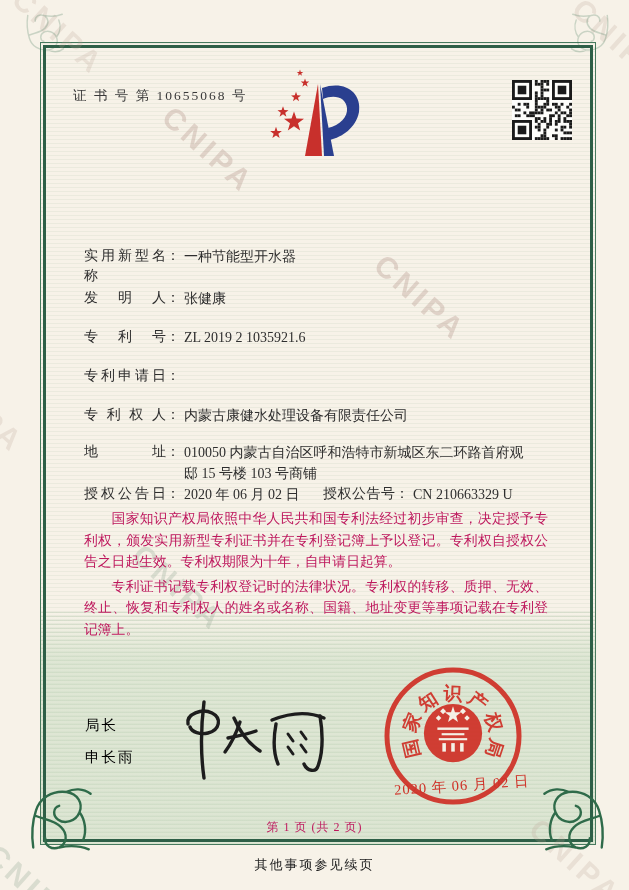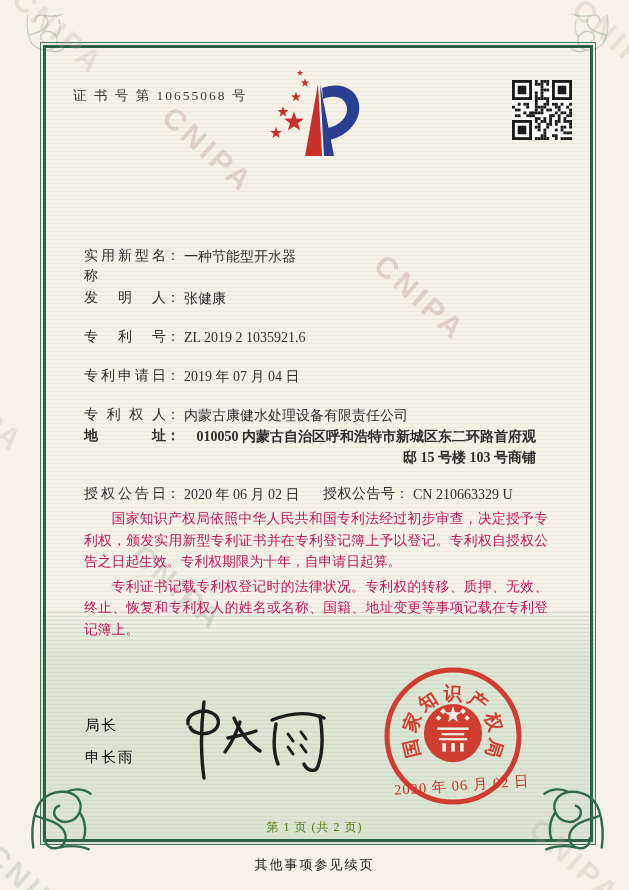--- a/index.html
+++ b/index.html
@@ -32,39 +32,39 @@
 
   .logo{position:absolute;left:252px;top:64px;width:120px;height:98px;}
 
   .title{position:absolute;left:0;right:0;top:169px;text-align:center;font-size:34px;
          letter-spacing:7px;color:#141414;font-weight:500;}
 
   .fields{position:absolute;left:84px;top:246px;width:470px;font-size:14px;color:#2e2e2e;}
   .row{position:absolute;left:0;display:flex;line-height:20px;}
   .lab{display:inline-block;width:82px;text-align:justify;text-align-last:justify;}
   .colon{margin:0 4px 0 0;}
-  .val{max-width:352px;line-height:21px;text-align:right;}
+  .val{max-width:352px;line-height:21px;}
   .pair2{position:absolute;left:239px;top:0;display:flex;}
   .lab2{display:inline-block;width:72px;text-align:justify;text-align-last:justify;}
 
   .paras{position:absolute;left:84px;top:508px;width:464px;font-size:13.8px;line-height:21.5px;
          text-align:justify;color:#be185d;}
   .paras p{margin:0 0 3px 0;text-indent:2em;}
 
   .issuer{position:absolute;left:85px;top:716px;font-size:14.5px;color:#000000;}
   .issuer div{margin-bottom:13px;letter-spacing:2px;}
 
   .sig{position:absolute;left:170px;top:688px;width:180px;height:98px;}
 
   .seal{position:absolute;left:382px;top:665px;width:142px;height:142px;opacity:.93;z-index:4;}
   .seal-date{position:absolute;left:394px;top:776px;width:140px;font-size:14.5px;color:#cf3127;
              letter-spacing:1px;transform:rotate(-4deg);z-index:5;white-space:nowrap;font-weight:500;}
 
   .page-num{position:absolute;left:0;right:0;top:819px;text-align:center;font-size:12px;
-            letter-spacing:1px;color:#4d7c0f;}
+            letter-spacing:1px;color:#be185d;}
   .continuation{position:absolute;left:0;right:0;top:856px;text-align:center;font-size:13px;
             letter-spacing:2px;color:#222;z-index:3;}
 
   .orn{position:absolute;z-index:5;}
   .orn.tl{left:22px;top:12px;width:46px;height:46px;opacity:.22;transform:scaleY(-1);}
   .orn.tr{right:16px;top:12px;width:46px;height:46px;opacity:.22;transform:scale(-1,-1);}
   .orn.bl{left:24px;top:778px;width:74px;height:76px;}
   .orn.br{right:18px;top:778px;width:74px;height:76px;transform:scaleX(-1);}
 </style>
 </head>
@@ -270,28 +270,27 @@
           <span class="val">张健康</span>
       </div>
       <div class="row" style="top:81px;">
         <span class="lab">专利号</span>
           <span class="colon">：</span>
           <span class="val">ZL 2019 2 1035921.6</span>
       </div>
       <div class="row" style="top:120px;">
         <span class="lab">专利申请日</span>
           <span class="colon">：</span>
-          <span class="val">2019 年 07 月 04 日</span>
       </div>
       <div class="row" style="top:159px;">
         <span class="lab">专利权人</span>
           <span class="colon">：</span>
           <span class="val">内蒙古康健水处理设备有限责任公司</span>
       </div>
-      <div class="row" style="top:180px;font-weight:bold;">
+      <div class="row" style="top:196px;">
         <span class="lab">地址</span>
           <span class="colon">：</span>
           <span class="val">010050 内蒙古自治区呼和浩特市新城区东二环路首府观邸 15 号楼 103 号商铺</span>
       </div>
       <div class="row" style="top:238px;width:470px;">
         <span class="lab">授权公告日</span>
           <span class="colon">：</span>
           <span class="val">2020 年 06 月 02 日</span>
         <span class="pair2">
           <span class="lab2">授权公告号</span>

